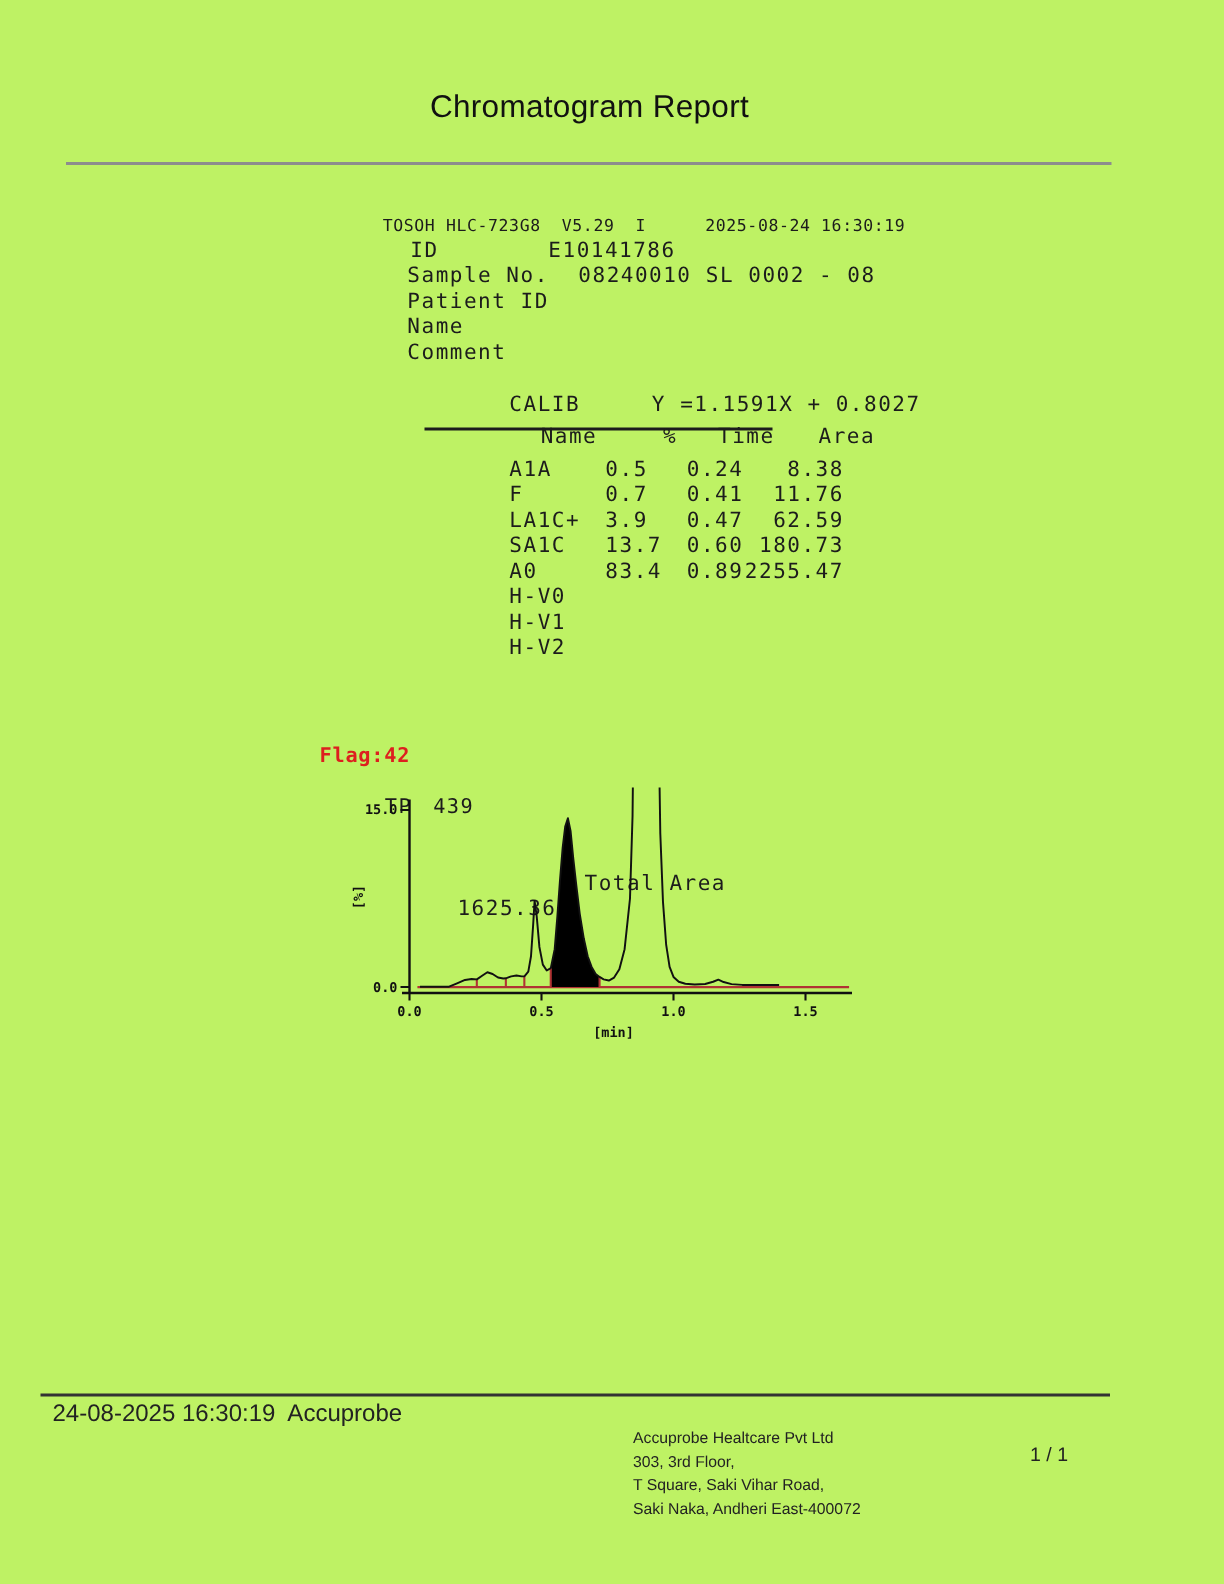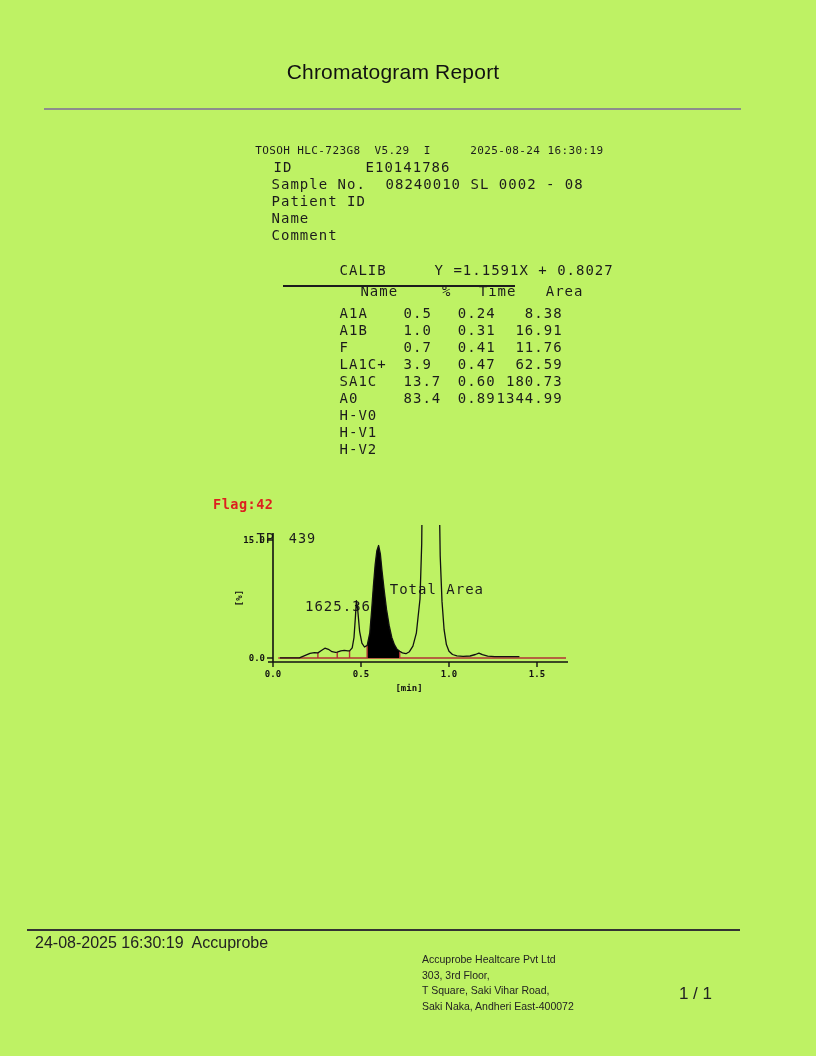--- a/index.html
+++ b/index.html
@@ -33,21 +33,21 @@
   .r-norm{border-bottom:1.5px solid #222;}
   .flag{position:absolute;left:213px;top:496px;font-family:"DejaVu Sans Mono",monospace;
         font-size:13.5px;font-weight:bold;letter-spacing:.5px;}
   .tp{position:absolute;left:220px;top:514px;font-family:"DejaVu Sans Mono",monospace;
       font-size:13.5px;letter-spacing:1px;white-space:pre;color:#1c1c1c;}
   .tp .tp-val{margin-left:14px;}
   .chart-wrap{position:absolute;left:230px;top:525px;width:352px;height:178px;}
   .chart-wrap svg{overflow:hidden;display:block;}
   .rule-bottom{position:absolute;top:929px;left:27px;width:713px;height:1.5px;background:#333;}
   .footer-left{position:absolute;left:35px;top:934px;font-size:16px;color:#222;white-space:pre;}
-  .footer-page{position:absolute;right:104px;top:984px;font-size:17px;color:#222;}
+  .footer-page{position:absolute;right:104px;top:962px;font-size:13px;color:#222;}
   .address{position:absolute;left:422px;top:952px;font-size:10.5px;line-height:15.5px;color:#222;}
 </style>
 </head>
 <body>
 
 <div class="page">
 
   <div class="title">Chromatogram Report</div>
   <div class="rule-top"></div>
 
@@ -78,38 +78,35 @@
     <div class="ptable">
       <div class="thead">
         <span class="c1" style="padding-left:2px;">Name</span><span class="c2">%</span><span class="c3">Time</span><span class="c4">Area</span>
       </div>
       <div class="thead-rule"></div>
       <div id="peak-rows">
     <div class="trow">
       <span class="c1">A1A</span><span class="c2">0.5</span><span class="c3">0.24</span><span class="c4">8.38</span>
     </div>
 
-    <div class="trow">
-      <span class="c1">A1B</span><span class="c2">1.0</span><span class="c3">0.31</span><span class="c4">16.91</span>
-    </div>
 
     <div class="trow">
       <span class="c1">F</span><span class="c2">0.7</span><span class="c3">0.41</span><span class="c4">11.76</span>
     </div>
 
     <div class="trow">
       <span class="c1">LA1C+</span><span class="c2">3.9</span><span class="c3">0.47</span><span class="c4">62.59</span>
     </div>
 
     <div class="trow">
       <span class="c1">SA1C</span><span class="c2">13.7</span><span class="c3">0.60</span><span class="c4">180.73</span>
     </div>
 
     <div class="trow">
-      <span class="c1">A0</span><span class="c2">83.4</span><span class="c3">0.89</span><span class="c4">1344.99</span>
+      <span class="c1">A0</span><span class="c2">83.4</span><span class="c3">0.89</span><span class="c4">2255.47</span>
     </div>
 
     <div class="trow">
       <span class="c1">H-V0</span><span class="c2"></span><span class="c3"></span><span class="c4"></span>
     </div>
 
     <div class="trow">
       <span class="c1">H-V1</span><span class="c2"></span><span class="c3"></span><span class="c4"></span>
     </div>
 

